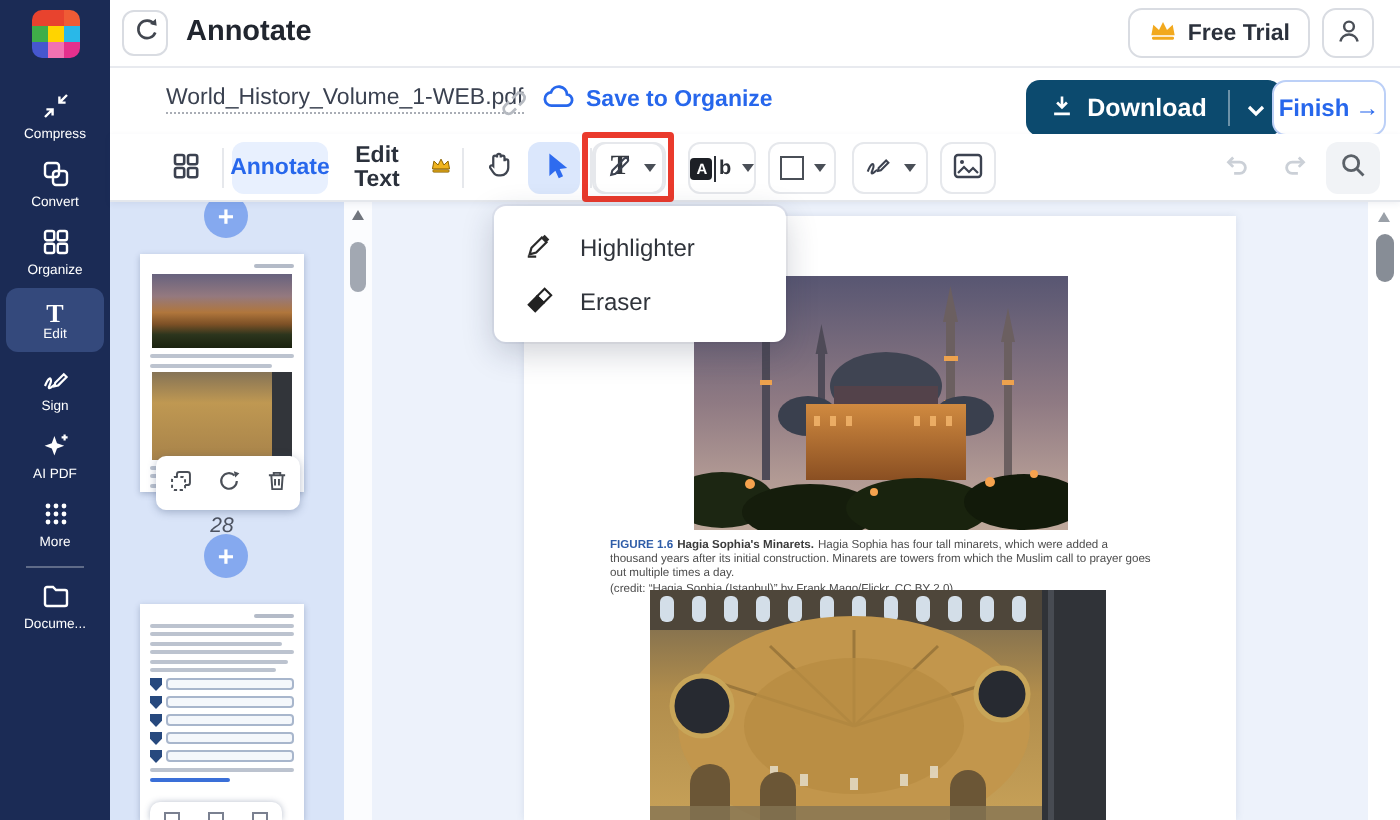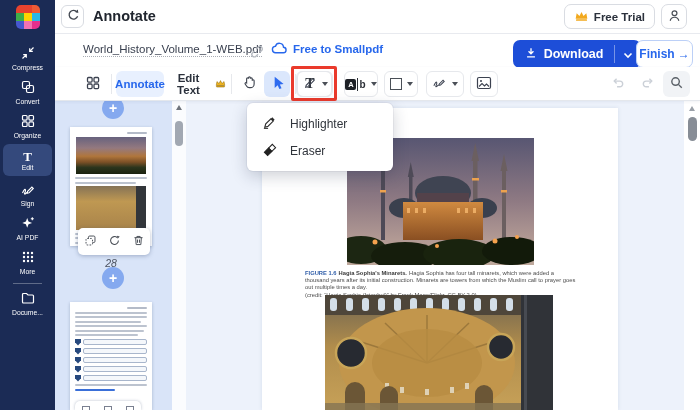--- a/index.html
+++ b/index.html
@@ -33,21 +33,21 @@
   .sb-divider { height:1px; background:rgba(255,255,255,.3); margin:3px 13px; }
   .sb-t { font-family:"Liberation Serif", serif; font-size:13px; font-weight:bold; color:#fff; line-height:13px; }
 
   
   .filebar { position:absolute; left:55px; top:34px; width:645px; height:33px; background:#fff; z-index:5; }
   .filename { position:absolute; left:28px; top:9px; font-size:11.5px; font-weight:normal; color:#3a4150;
               border-bottom:1px dotted #a9adb5; padding-bottom:1px; }
   .unlink-wrap { position:absolute; left:193px; top:9px; }
   .cloud-save { position:absolute; left:216px; top:7px; display:flex; align-items:center; gap:5px;
                 color:#2767ec; font-size:11.5px; font-weight:bold; background:none; border:none; }
-  .dl-btn { position:absolute; left:458px; top:6px; width:128px; height:28px; background:#1d4ed8;
+  .dl-btn { position:absolute; left:458px; top:6px; width:128px; height:28px; background:#0c4a6e;
             border-radius:7px; display:flex; color:#fff; border:none; }
   .dl-main { flex:1; display:flex; align-items:center; justify-content:center; gap:6px;
              font-size:12.5px; font-weight:bold; color:#fff; }
   .dl-div { width:1px; margin:5px 0; background:rgba(255,255,255,.4); }
   .dl-chev { width:26px; display:flex; align-items:center; justify-content:center; }
   .finish-btn { position:absolute; left:581px; top:6px; width:57px; height:28px; background:#fff;
                 border:1px solid #bcd0f7; border-radius:7px; color:#2767ec; font-weight:bold; font-size:12px;
                 display:flex; align-items:center; justify-content:center; gap:3px; }
 
   
@@ -256,21 +256,21 @@
             <path d="M9.4 6.6 l2-2 a2.4 2.4 0 0 1 3.4 3.4 l-2 2" transform="translate(-1.2,-0.4)"></path>
           </g>
         </svg>
     </span>
     <button class="cloud-save">
       <span>
         <svg width="17" height="14" viewBox="0 0 17 14">
             <path d="M5 11.8 h7 a2.8 2.8 0 0 0 .5-5.6 A4.1 4.1 0 0 0 4.5 5.2 a3 3 0 0 0 .5 6.6 Z" fill="none" stroke="#2767ec" stroke-width="1.4"></path>
           </svg>
       </span>
-      <span>Free to Smallpdf</span>
+      <span>Save to Organize</span>
     </button>
     <div class="dl-btn">
       <button class="dl-main" style="background:none;border:none">
         <span>
           <svg width="14" height="14" viewBox="0 0 16 16">
               <path d="M8 2.5 v6 M5.2 6 L8 8.8 L10.8 6 M3.5 12.5 h9" fill="none" stroke="#fff" stroke-width="1.5"></path>
             </svg>
         </span>
         <span>Download</span>
       </button>

